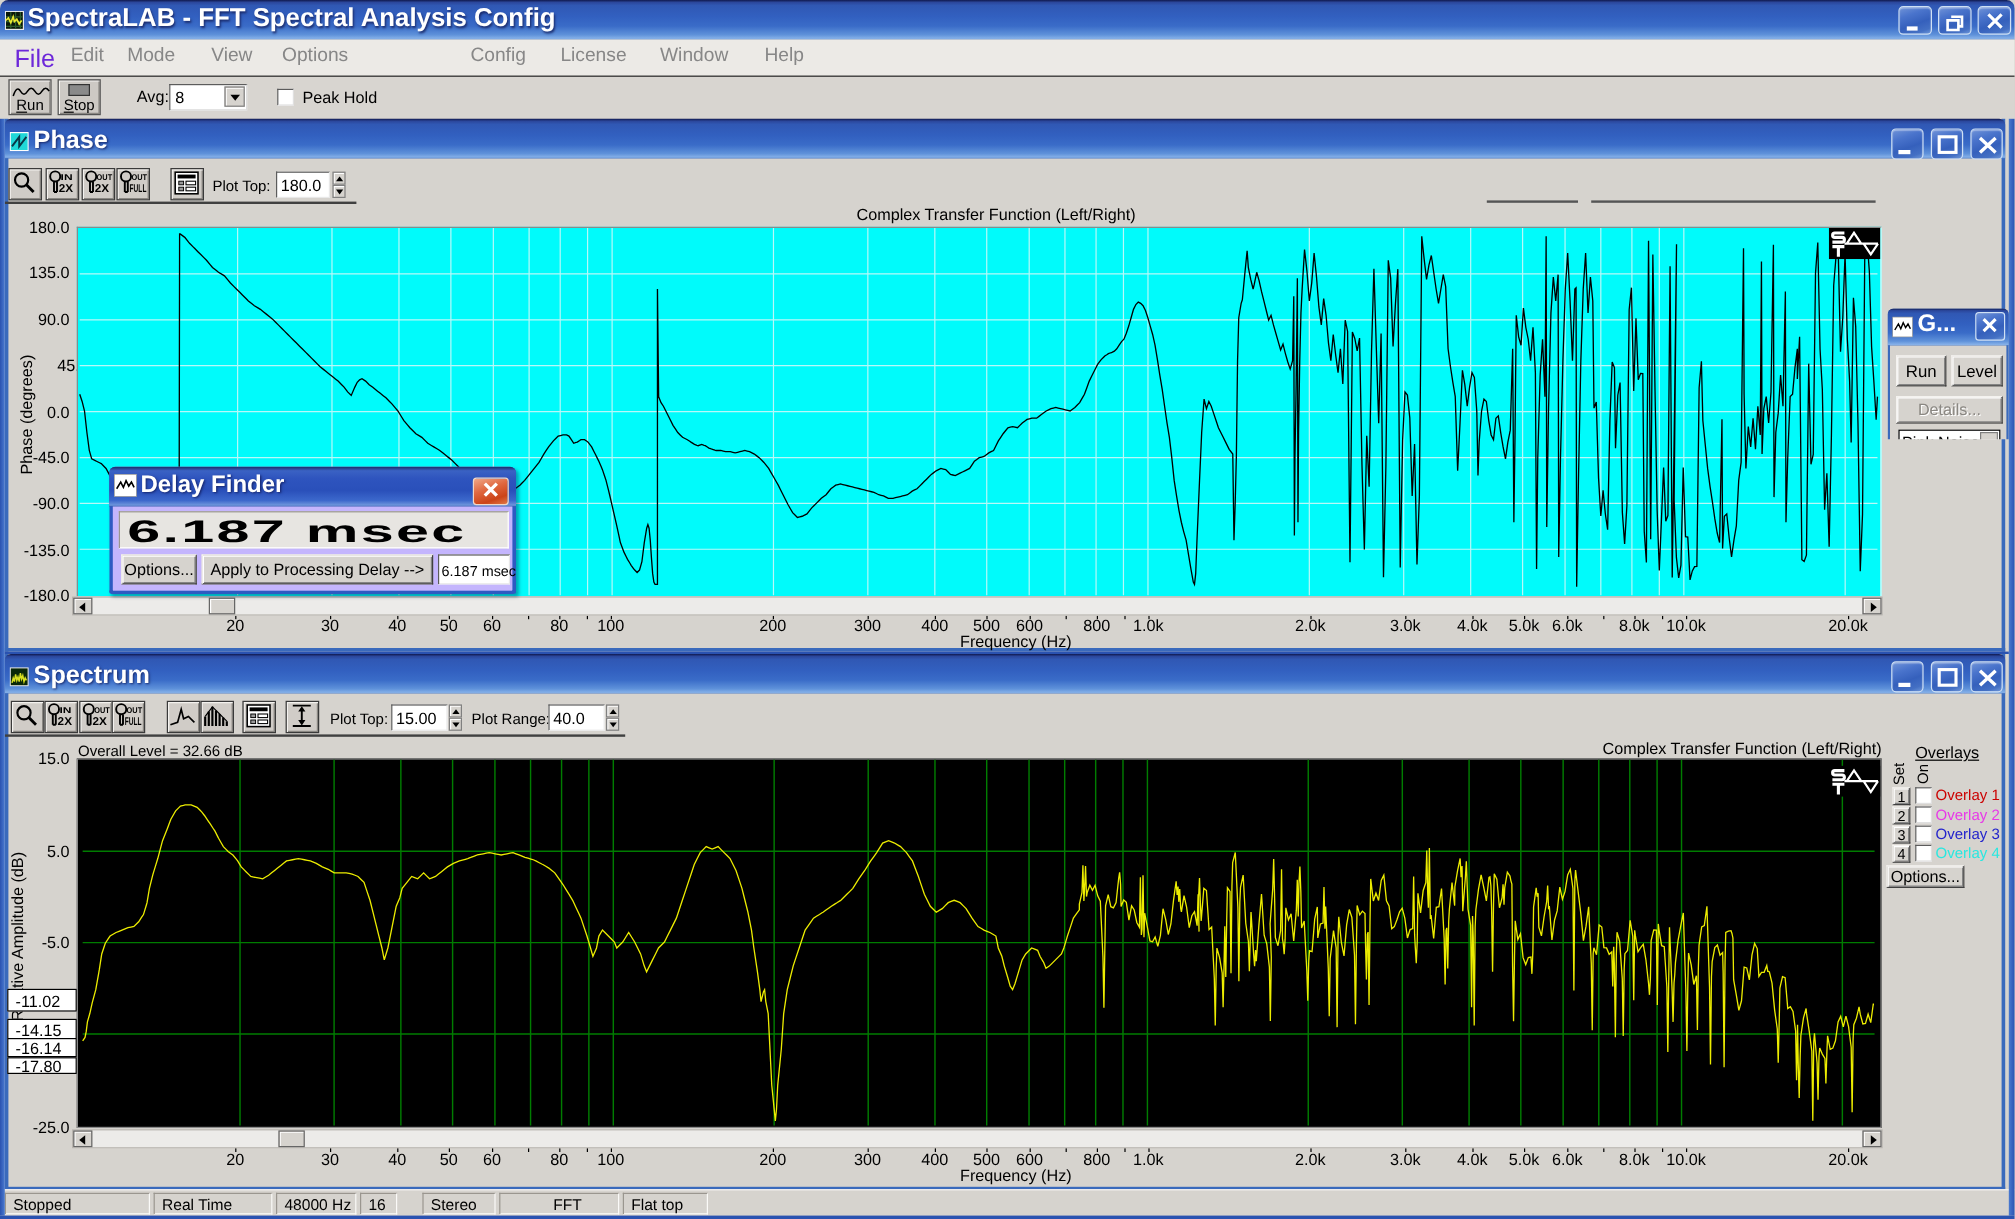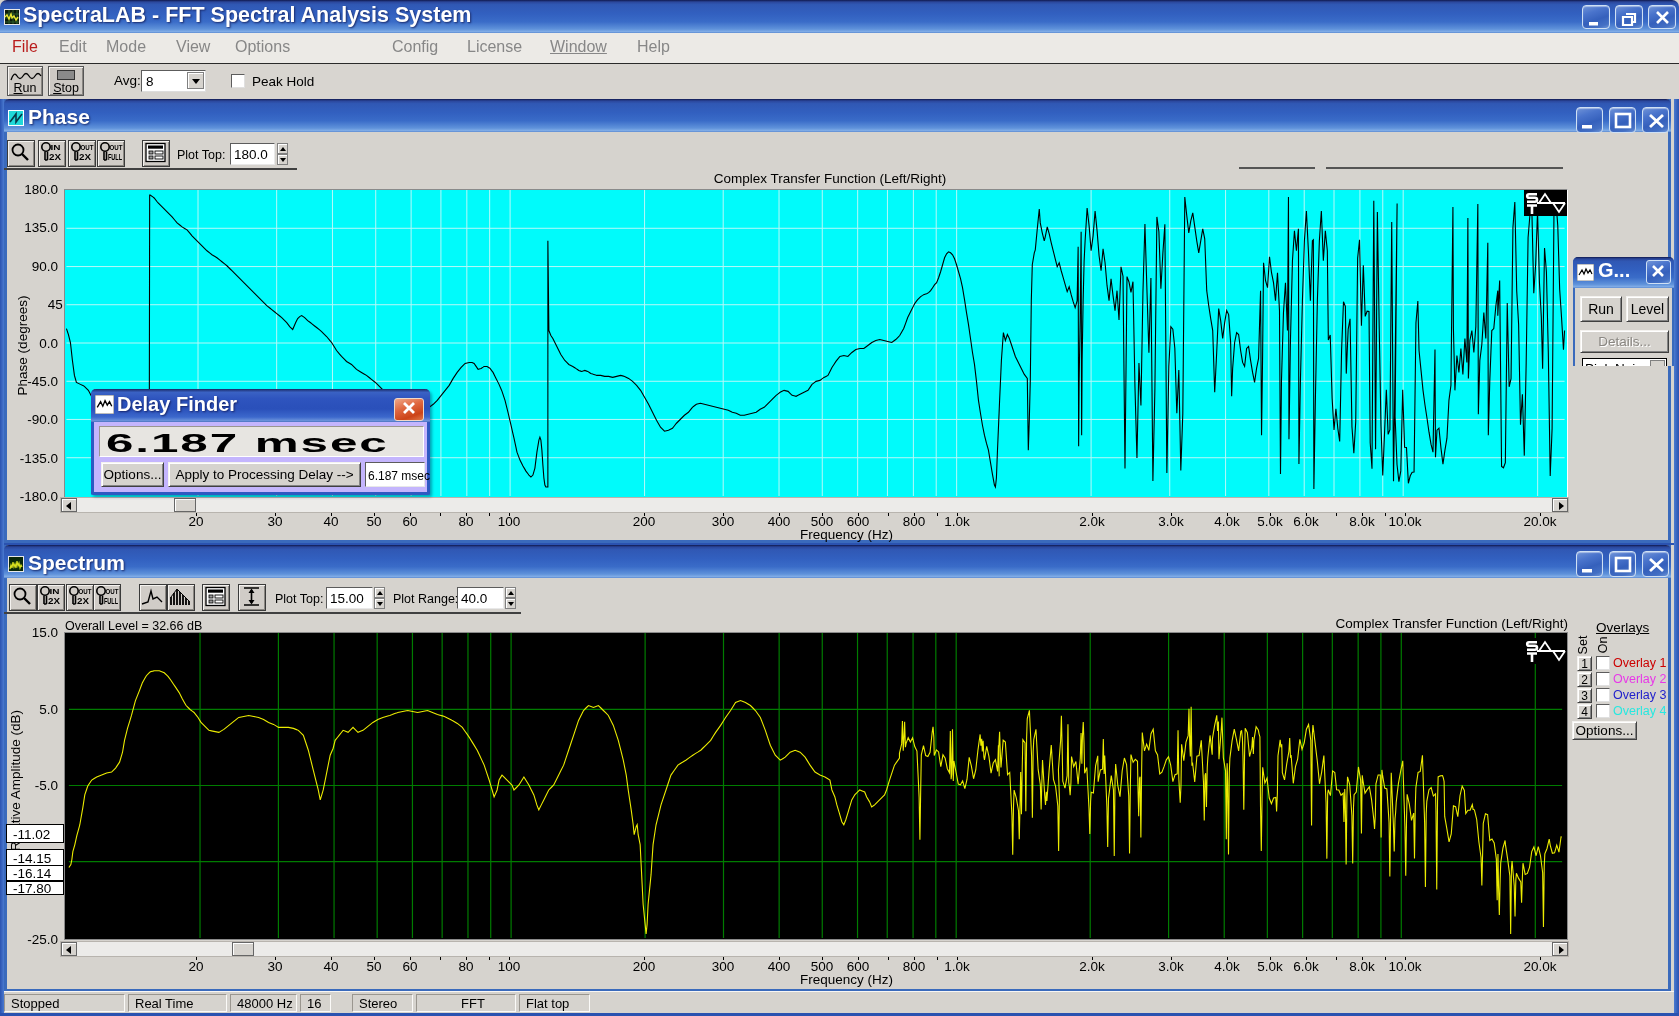--- a/index.html
+++ b/index.html
@@ -21,47 +21,47 @@
 .checkbox{background:#fff;border-top:1.5px solid #5c5c5c;border-left:1.5px solid #5c5c5c;border-right:1px solid #e0e0e0;border-bottom:1px solid #e0e0e0;}
 </style></head><body>
 <div id="root">
 <div class="abs titlebar" style="left:0;top:0;width:1679px;height:33px;border-radius:7px 7px 0 0;">
 <svg class="abs" style="left:4px;top:9px;" width="16" height="16" viewBox="0 0 16 16">
 <rect x="0" y="0" width="16" height="16" fill="#e8e8e8"></rect>
         <rect x="1" y="1" width="14" height="14" fill="#0a180a"></rect>
 <path d="M1 5 H15 M1 9 H15 M1 13 H15 M5 1 V15 M9 1 V15 M13 1 V15" stroke="#2c5c2c" stroke-width="1"></path>
 <path d="M1 8 L3 6 L5 10 L7 5 L8 9 L10 7 L12 11 L14 8" stroke="#e8e830" stroke-width="1.4" fill="none"></path>
       </svg>
-<div class="abs" style="left:23px;top:3px;font-size:21.5px;font-weight:bold;color:#fff;text-shadow:1px 1px 2px #1a2a6a;">SpectraLAB - FFT Spectral Analysis System</div>
+<div class="abs" style="left:23px;top:3px;font-size:21.5px;font-weight:bold;color:#fff;text-shadow:1px 1px 2px #1a2a6a;">SpectraLAB - FFT Spectral Analysis Config</div>
 </div>
 <div class="captionbtn" style="left:1582px;top:5px;">
       <svg width="28" height="24">
         <rect x="6" y="16" width="9" height="3.5" fill="#fff"></rect>
       </svg>
     </div>
 <div class="captionbtn" style="left:1615px;top:5px;">
       <svg width="28" height="24">
         <path d="M10 8 h9 v8 h-3 M7 11 h9 v8 h-9 z" stroke="#fff" stroke-width="2.2" fill="none"></path>
       </svg>
     </div>
 <div class="captionbtn" style="left:1648px;top:5px;">
       <svg width="28" height="24">
         <path d="M8 6 L19 17 M19 6 L8 17" stroke="#fff" stroke-width="2.6"></path>
       </svg>
     </div>
 <div class="abs" style="left:0;top:33px;width:1679px;height:30px;background:#eceae6;"></div>
-<div class="abs" style="left:12px;top:38px;font-size:16px;color:#b91c1c;">File</div>
+<div class="abs" style="left:12px;top:38px;font-size:21px;color:#6d28d9;">File</div>
 <div class="abs" style="left:59px;top:38px;font-size:16px;color:#878787;">Edit</div>
 <div class="abs" style="left:106px;top:38px;font-size:16px;color:#878787;">Mode</div>
 <div class="abs" style="left:176px;top:38px;font-size:16px;color:#878787;">View</div>
 <div class="abs" style="left:235px;top:38px;font-size:16px;color:#878787;">Options</div>
 <div class="abs" style="left:317px;top:38px;font-size:20px;color:#878787;margin-top:39px;">Utilities</div>
 <div class="abs" style="left:392px;top:38px;font-size:16px;color:#878787;">Config</div>
 <div class="abs" style="left:467px;top:38px;font-size:16px;color:#878787;">License</div>
-<div class="abs" style="left:550px;top:38px;font-size:16px;color:#878787;text-decoration:underline;">Window</div>
+<div class="abs" style="left:550px;top:38px;font-size:16px;color:#878787;">Window</div>
 <div class="abs" style="left:637px;top:38px;font-size:16px;color:#878787;">Help</div>
 <div class="abs" style="left:0;top:63px;width:1679px;height:36px;background:#d8d5d0;border-top:1px solid #2a2a2a;"></div>
 <div class="abs" style="left:7px;top:66px;width:36px;height:30px;background:#cdc9c4;border:1px solid #555;box-shadow:inset 1px 1px 0 #f6f4f1,inset -1px -1px 0 #8a8782;">
 <svg width="34" height="17" style="position:absolute;left:0;top:1px;">
         <path d="M3 12 Q6 3 9 8 T15 8 T21 8 T27 8 T33 8" stroke="#000" stroke-width="1.3" fill="none"></path>
       </svg>
 <div style="position:absolute;left:0;width:34px;top:14px;font-size:12.5px;text-align:center;"><span style="text-decoration:underline;">R</span>un</div>
     </div>
 <div class="abs" style="left:48px;top:66px;width:36px;height:30px;background:#cdc9c4;border:1px solid #555;box-shadow:inset 1px 1px 0 #f6f4f1,inset -1px -1px 0 #8a8782;">
 <div style="position:absolute;left:8px;top:3px;width:18px;height:10px;background:#8a8a8a;border:1px solid #333;"></div>

